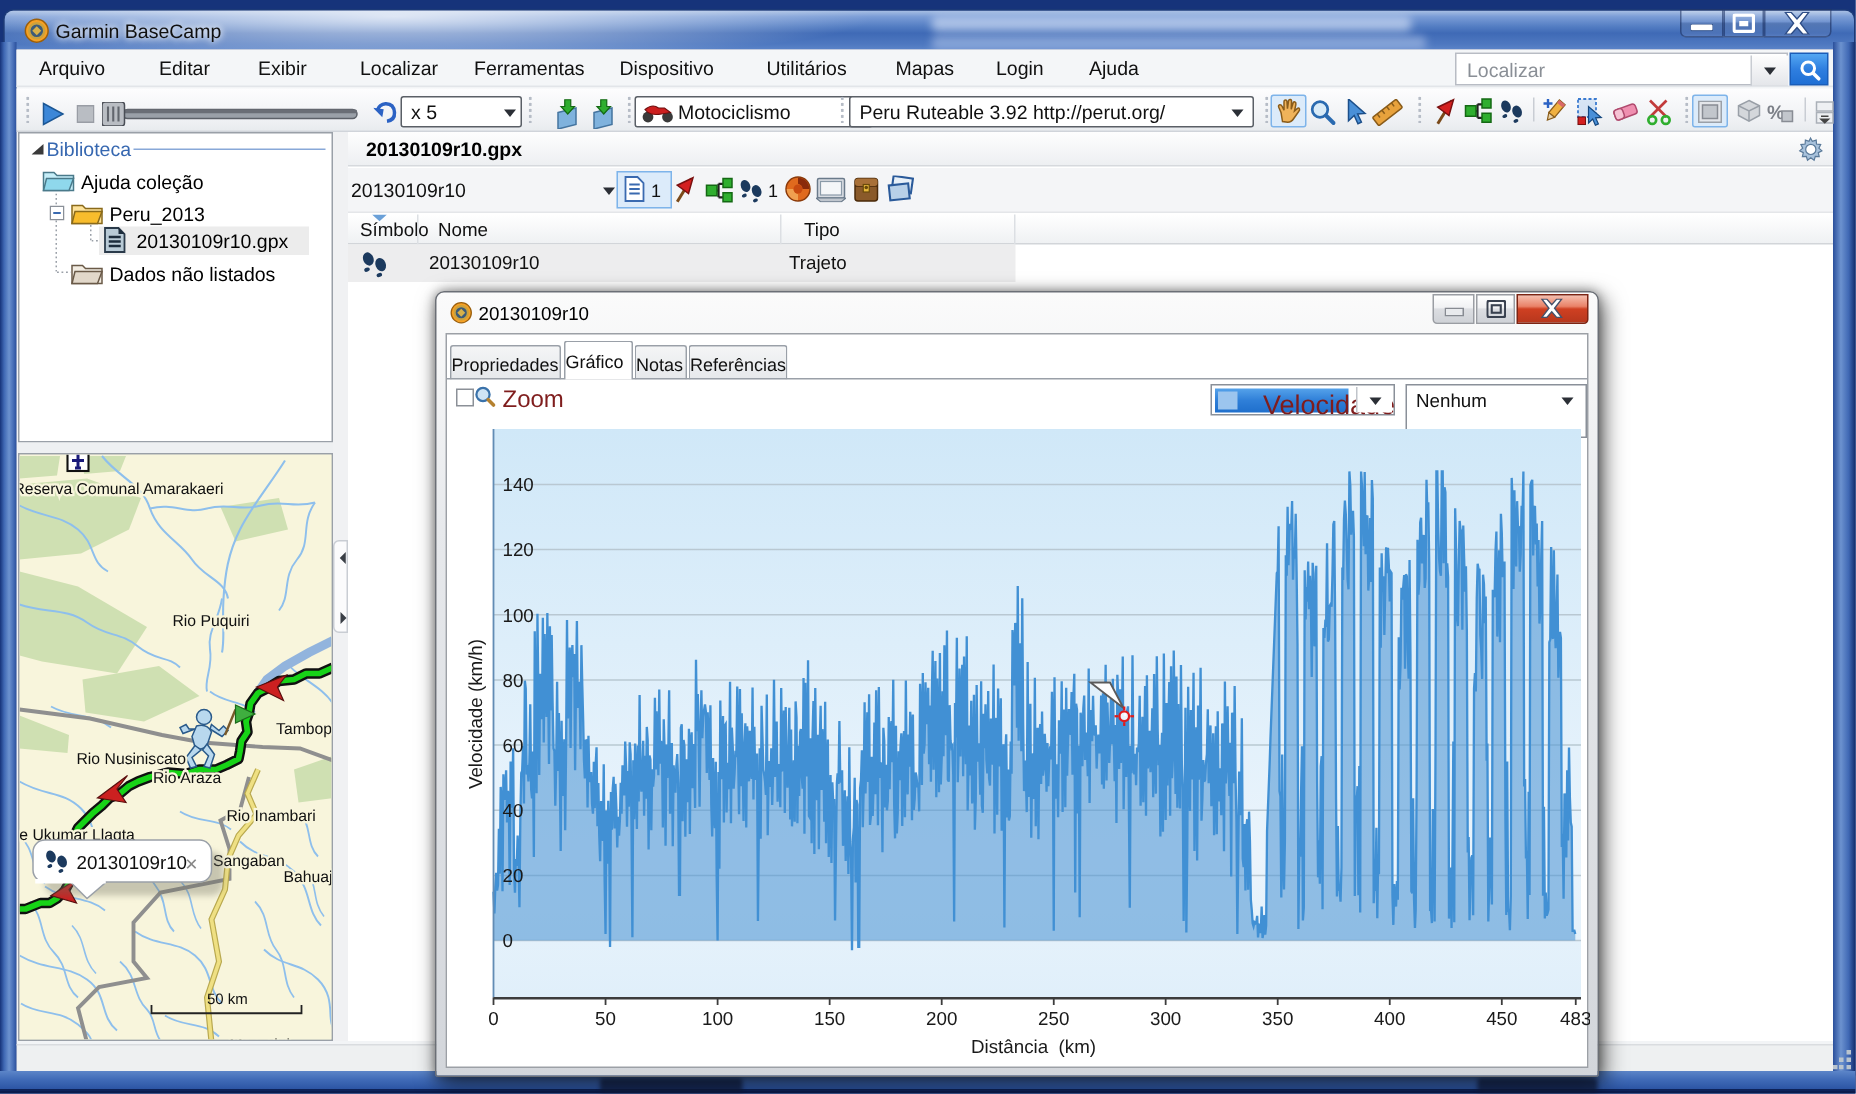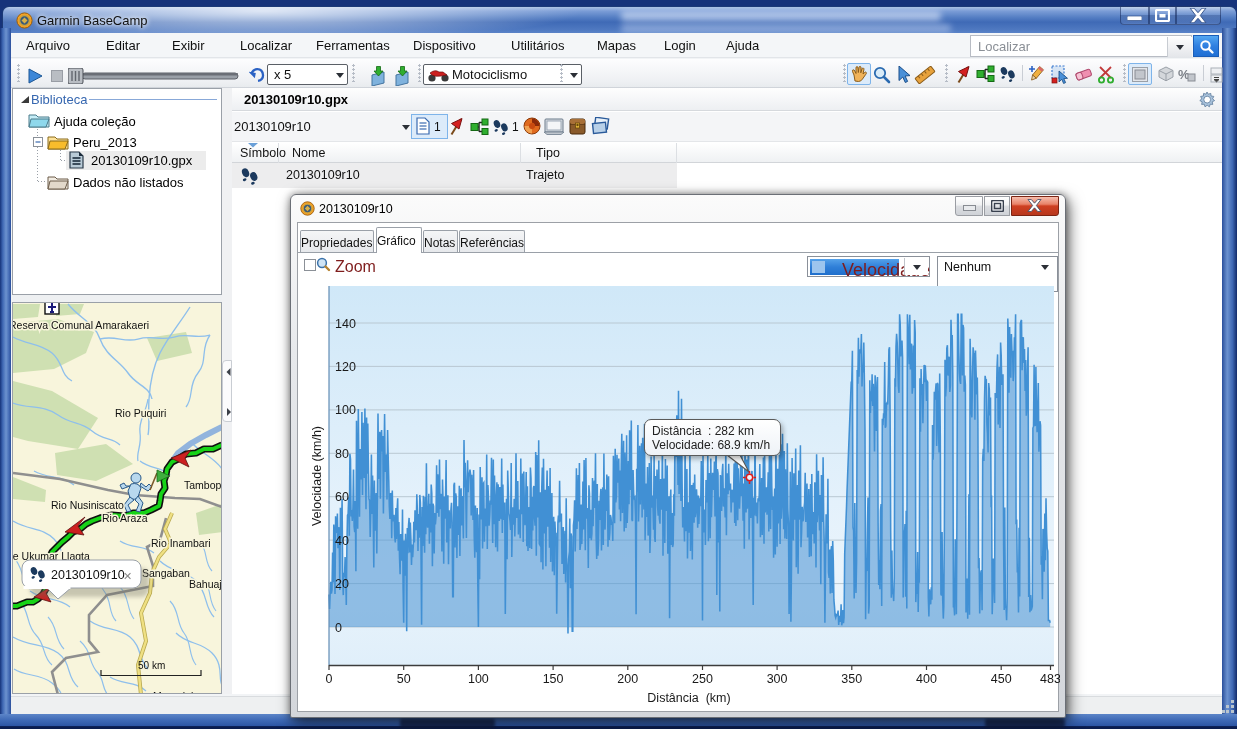--- a/index.html
+++ b/index.html
@@ -201,20 +201,24 @@
         <div class="combo" style="left:412px;top:5px;width:159px;height:21px;border-color:#5a5f66">
           <div class="cv" style="left:28px">Motociclismo</div>
           <div class="ca"></div>
         </div>
         <svg style="position:absolute;left:416px;top:8px" width="24" height="15" viewBox="0 0 24 15">
           <circle cx="5" cy="11" r="3.6" fill="#3a3a3a"></circle>
           <circle cx="18" cy="11" r="3.6" fill="#3a3a3a"></circle>
           <path d="M3,6 Q8,2 12,5 L16,5 L20,8 L14,9 Q8,10 5,8 Z" fill="#cc1f1f" stroke="#6e0f0f" stroke-width="0.7"></path>
         </svg>
         <div class="grip" style="left:549px"></div>
+        <div class="combo" style="left:555px;top:5px;width:270px;height:21px;border-color:#5a5f66">
+          <div class="cv">Peru Ruteable 3.92 http://perut.org/</div>
+          <div class="ca" style="right:6px"></div>
+        </div>
         <div class="grip" style="left:832px"></div>
         <div style="position:absolute;left:836px;top:4px;width:24px;height:22px;background:#dcebfa;border:1px solid #7eb4ea;border-radius:2px"></div>
         <svg style="position:absolute;left:839px;top:6px" width="18" height="18" viewBox="0 0 18 18">
           <path d="M5,16 L4,10 L2.5,6.5 Q2,5 3.2,4.8 Q4.2,4.7 4.8,6 L6,8.5 L6,3 Q6,1.6 7,1.6 Q8,1.6 8,3 L8.3,7.5 L9,2.5 Q9.2,1.2 10.2,1.4 Q11.2,1.6 11,3 L10.8,7.8 L12,3.8 Q12.4,2.6 13.3,3 Q14.2,3.4 13.9,4.8 L13,9 L14.8,7.4 Q15.8,6.6 16.3,7.5 Q16.7,8.3 15.8,9.3 L12.5,14 Q11,16.5 8.5,16.5 Z" fill="#f0b35a" stroke="#8a5c1a" stroke-width="1"></path>
         </svg>
         <svg style="position:absolute;left:862px;top:7px" width="18" height="18" viewBox="0 0 18 18">
           <circle cx="7" cy="7" r="5.2" fill="rgba(210,232,248,.8)" stroke="#2a6ab0" stroke-width="1.8"></circle>
           <line x1="11" y1="11" x2="16" y2="16" stroke="#2a6ab0" stroke-width="2.6" stroke-linecap="round"></line>
         </svg>
         <svg style="position:absolute;left:885px;top:7px" width="16" height="18" viewBox="0 0 16 18">
@@ -618,24 +622,20 @@
             <text x="688" y="701" font-size="12.5" fill="#1a1a1a" text-anchor="middle" font-family="Liberation Sans">Distância&nbsp; (km)</text>
             <path d="M726,454 L748,471 L739,454 Z" fill="#fdfdfd" stroke="#5a5a5a" stroke-width="1.2"></path>
             <g stroke="#e01b1b" stroke-width="1.5" fill="none">
               <circle cx="748.5" cy="476.5" r="3.2" fill="rgba(255,255,255,.9)"></circle>
               <line x1="748.5" y1="470" x2="748.5" y2="472.5"></line>
               <line x1="748.5" y1="480.5" x2="748.5" y2="483"></line>
               <line x1="742" y1="476.5" x2="744.5" y2="476.5"></line>
               <line x1="752.5" y1="476.5" x2="755" y2="476.5"></line>
             </g>
           </svg>
-      <div id="tooltip">
-            <div style="top:4px">Distância&nbsp; : 282 km</div>
-            <div style="top:18px">Velocidade: 68.9 km/h</div>
-          </div>
     </div>
   </div>
 </div>
 <svg class="abs" style="left:1222px;top:700px" width="13" height="13">
       <g fill="#b9c4ce">
         <rect x="9" y="0" width="3" height="3"></rect>
         <rect x="9" y="5" width="3" height="3"></rect>
         <rect x="9" y="10" width="3" height="3"></rect>
         <rect x="4" y="5" width="3" height="3"></rect>
         <rect x="4" y="10" width="3" height="3"></rect>

